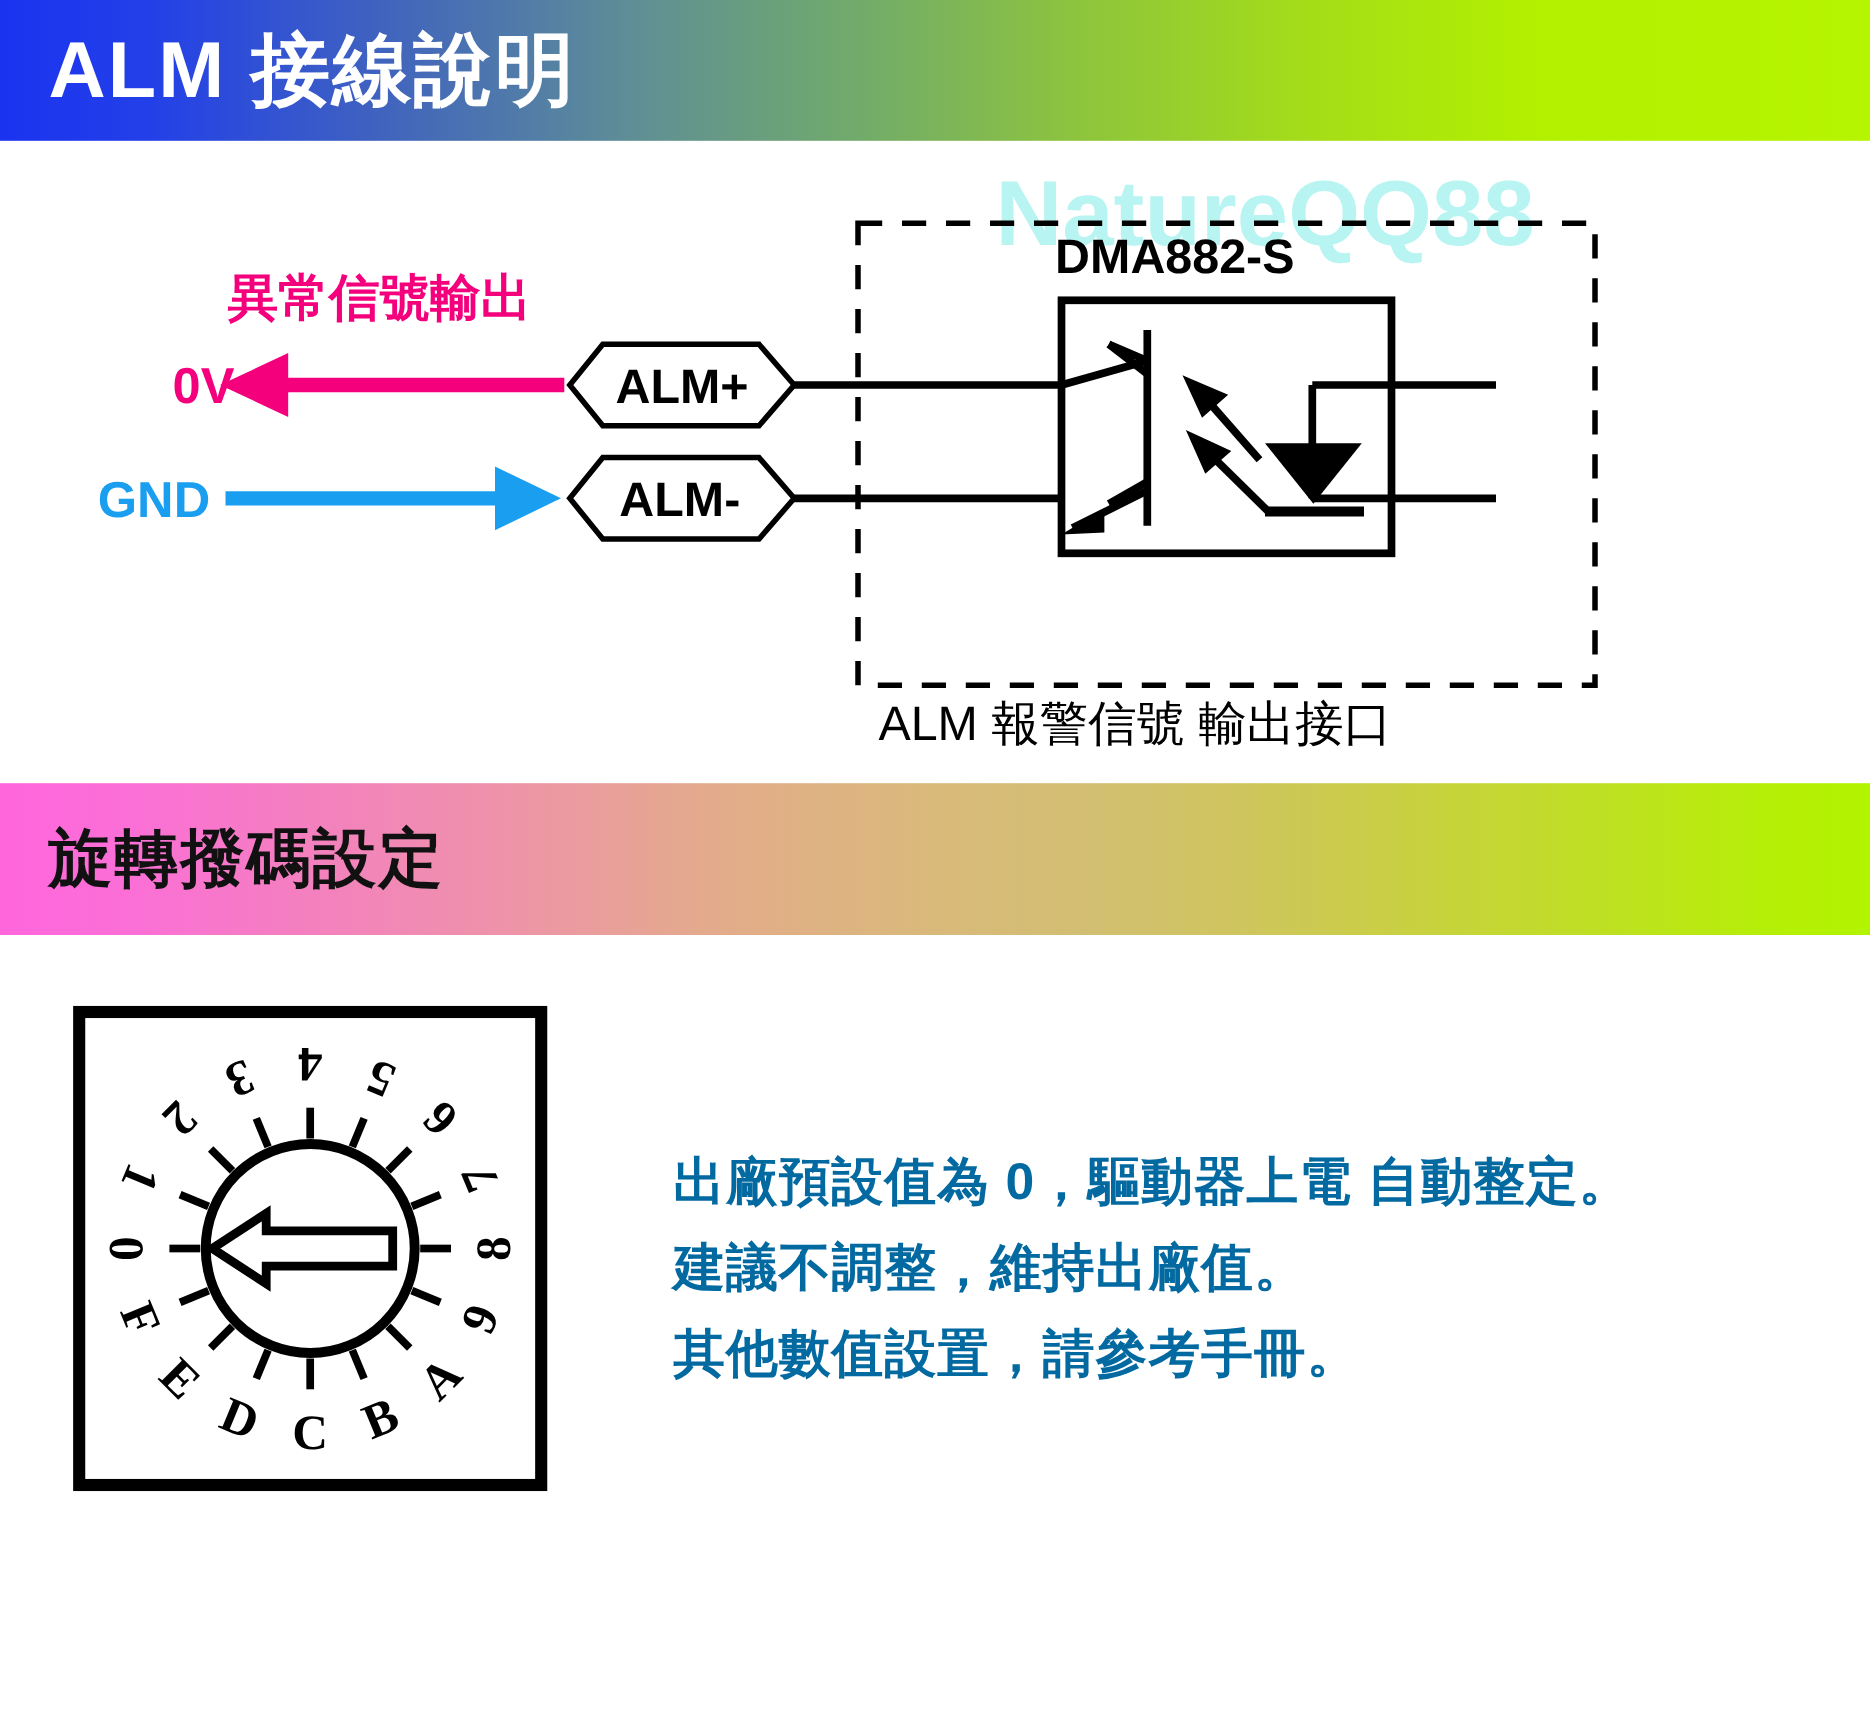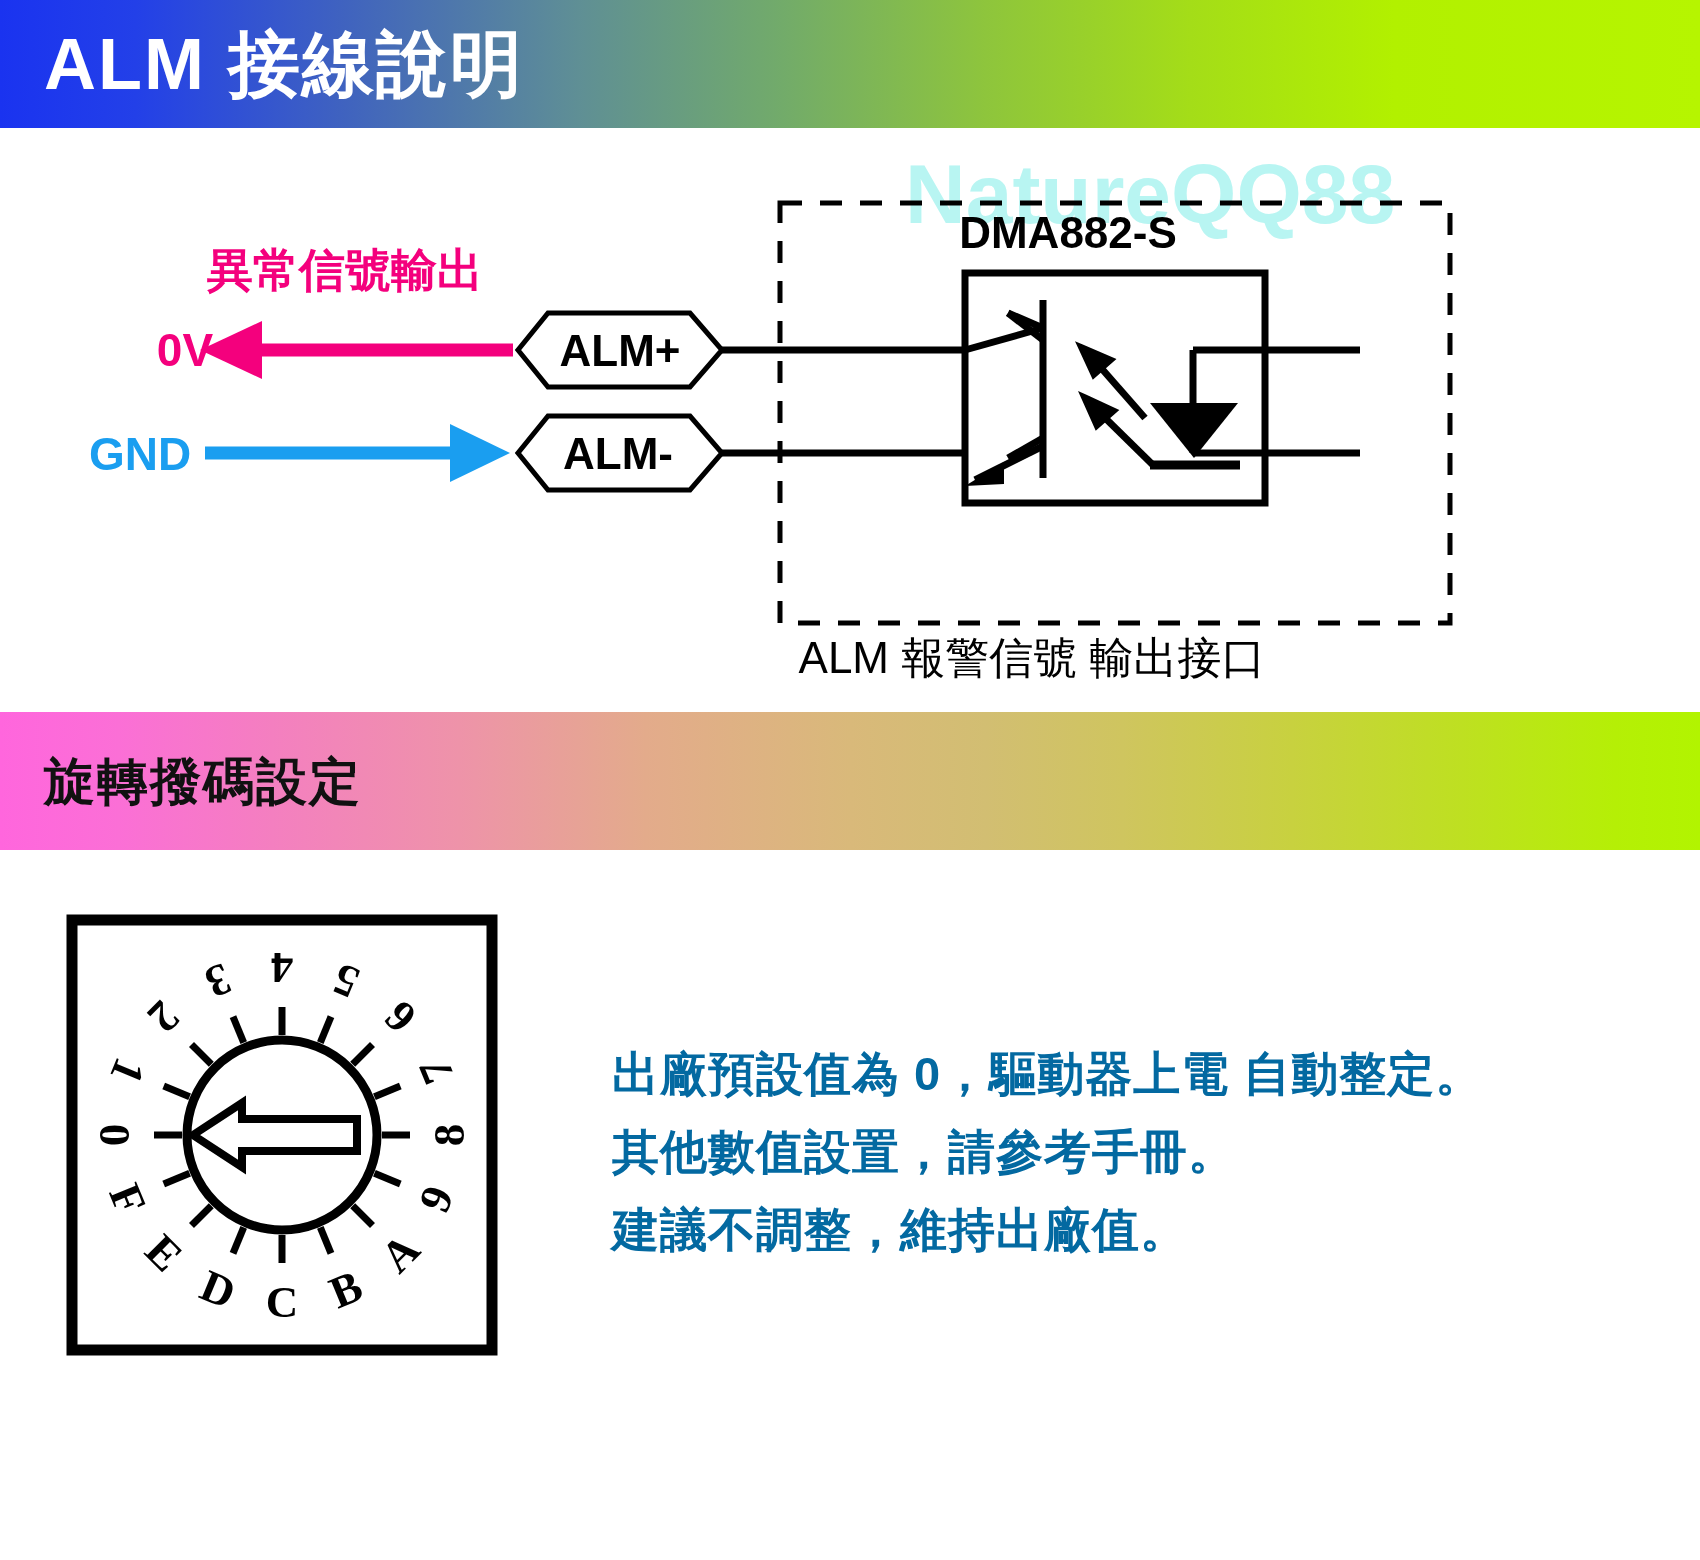--- a/index.html
+++ b/index.html
@@ -58,21 +58,21 @@
     color: #ffffff;
     font-size: 72px;
     font-weight: bold;
     letter-spacing: 2px;
     margin-left: 44px;
     white-space: nowrap;
     line-height: 1;
   }
   #band-rotary .band-title {
     color: #111111;
-    font-size: 51px;
+    font-size: 58px;
     margin-left: 44px;
   }
 
   
   #alm-diagram {
     position: absolute;
     left: 0;
     top: 128px;
     width: 1700px;
     height: 580px;
@@ -251,16 +251,16 @@
         <text x="315.9" y="399.3" text-anchor="middle" dominant-baseline="central" transform="rotate(337.5,315.9,399.3)">B</text>
         <text x="252.0" y="412.0" text-anchor="middle" dominant-baseline="central" transform="rotate(360.0,252.0,412.0)">C</text>
         <text x="188.1" y="399.3" text-anchor="middle" dominant-baseline="central" transform="rotate(382.5,188.1,399.3)">D</text>
         <text x="133.9" y="363.1" text-anchor="middle" dominant-baseline="central" transform="rotate(405.0,133.9,363.1)">E</text>
         <text x="97.7" y="308.9" text-anchor="middle" dominant-baseline="central" transform="rotate(427.5,97.7,308.9)">F</text>
       </g>
   </svg>
 
   <div id="notes">
     <div class="note-line">出廠預設值為 0，驅動器上電 自動整定。</div>
+    <div class="note-line">建議不調整，維持出廠值。</div>
     <div class="note-line">其他數值設置，請參考手冊。</div>
-    <div class="note-line">建議不調整，維持出廠值。</div>
   </div>
 </div>
 
 </body></html>

